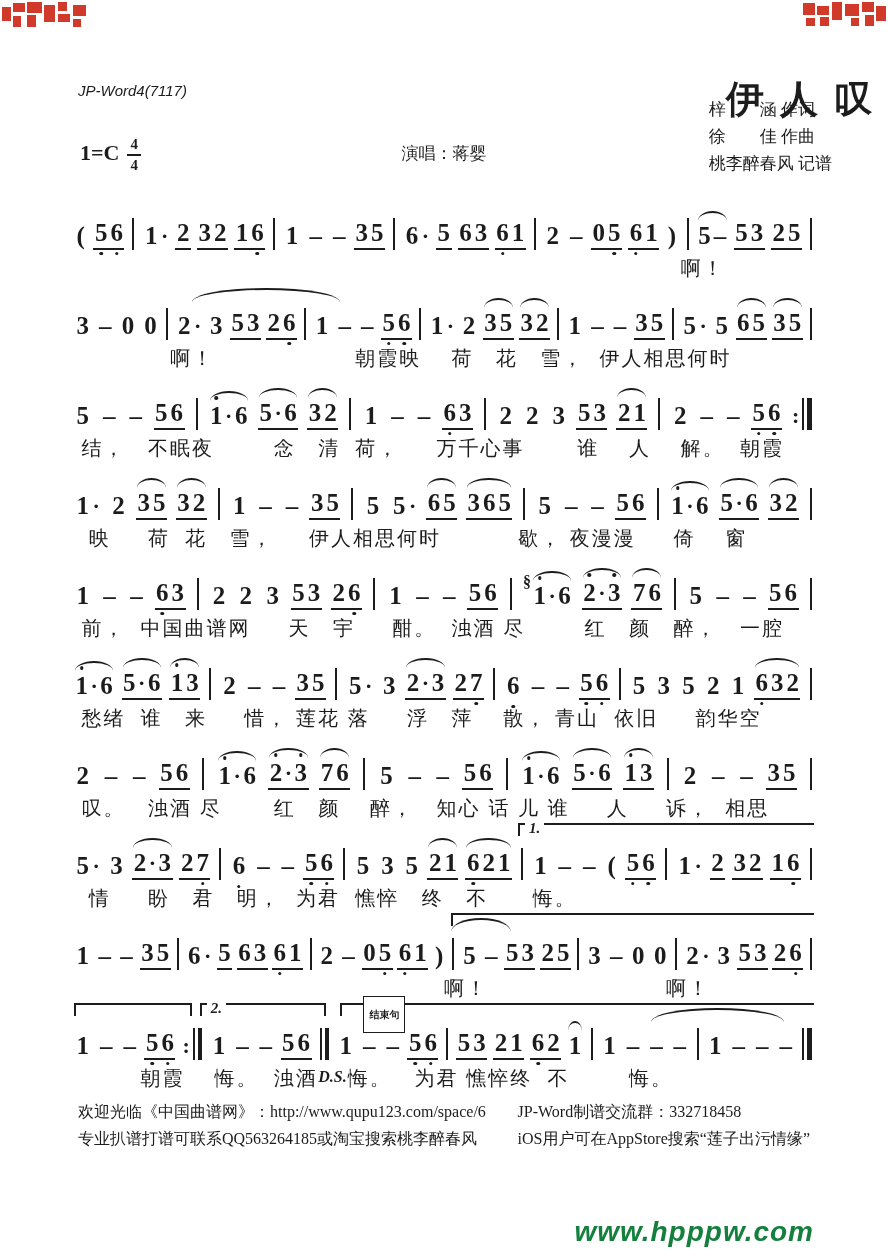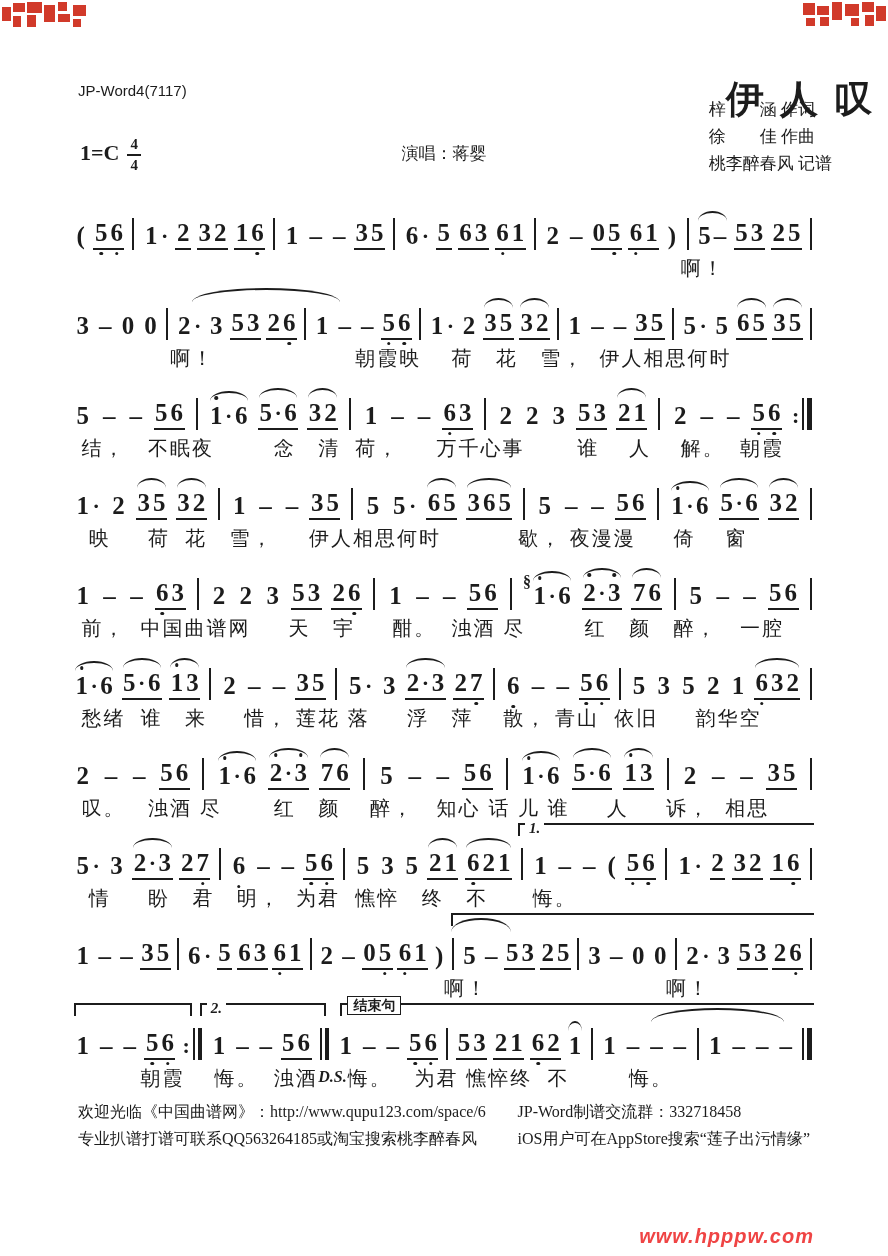--- a/index.html
+++ b/index.html
@@ -5,21 +5,21 @@
   html,body{margin:0;padding:0;background:#fff;}
   .page{position:relative;width:888px;height:1256px;background:#fff;overflow:hidden;
         font-family:"Liberation Serif",serif;color:#1c1c1c;}
   
   .orn{position:absolute;top:2px;width:94px;height:28px;}
   .ornL{left:2px}.ornR{right:2px}
   .orn i{position:absolute;background:#d13a2a;display:block;}
   
   .header{position:relative;height:192px;}
   .jpword{position:absolute;left:78px;top:82px;font-family:"Liberation Sans",sans-serif;
-          font-size:15px;}
+          font-style:italic;font-size:15px;}
   .title{position:absolute;left:0;top:74px;width:100%;text-align:right;font-size:38px;
          font-weight:bold;letter-spacing:16px;text-indent:16px;}
   .singer{position:absolute;left:0;top:142px;width:100%;text-align:center;font-size:17px;}
   .credits{position:absolute;right:56px;top:96px;font-size:17px;line-height:27px;text-align:left;}
   .keysig{position:absolute;left:80px;top:136px;font-size:22px;font-weight:bold;}
   .frac{display:inline-block;vertical-align:middle;margin-left:8px;font-size:15px;
         font-weight:bold;line-height:1.1;text-align:center;}
   .frac .num{display:block;border-bottom:2px solid #1c1c1c;padding:0 3px 1px;}
   .frac .den{display:block;padding-top:1px;}
   
@@ -42,27 +42,27 @@
   .bar.thick{width:4.5px;margin-left:1px;}
   .rep{display:inline-block;font-weight:bold;font-size:22px;line-height:28px;margin:0 1px;}
   .segno{display:inline-block;position:relative;top:-19px;font-size:16px;font-weight:bold;margin:0 1px 0 0;}
   .lyr{position:relative;height:26px;margin-top:5px;font-size:20px;}
   .lyseg{position:absolute;top:0;white-space:nowrap;letter-spacing:2px;}
   .lyseg.it{font-style:italic;font-weight:bold;font-size:16px;letter-spacing:0;top:3px;}
   .volta{position:absolute;top:1px;height:13px;border-top:2px solid #1c1c1c;
         border-left:2px solid #1c1c1c;border-right:2px solid #1c1c1c;border-bottom:none;box-sizing:border-box;}
   .vlabel{position:absolute;left:5px;top:-4px;background:#fff;padding:0 4px;
         font-style:italic;font-weight:bold;font-size:15px;line-height:15px;}
-  .vlabel.boxed{font-style:normal;font-size:14px;border:1.5px solid #1c1c1c;top:-9px;padding:1px 5px;}
+  .vlabel.boxed{font-style:normal;font-size:10px;border:1.5px solid #1c1c1c;top:-9px;padding:10px 5px;margin-left:16px;}
   .oarc{position:absolute;top:6px;height:12px;border-top:2px solid #1c1c1c;
         border-radius:50% 50% 0 0/100% 100% 0 0;}
   
   .footer{display:flex;justify-content:space-between;padding:6px 78px 0;font-size:16px;line-height:27px;}
   .watermark{position:absolute;right:74px;bottom:8px;font-family:"Liberation Sans",sans-serif;
-        font-weight:bold;font-style:italic;font-size:20px;color:#ef4444;letter-spacing:1px;}
+        font-weight:bold;font-style:italic;font-size:28px;color:#15803d;letter-spacing:1px;}
 </style>
 </head>
 <body>
 
 <div class="page">
 
   <div class="orn ornL">
     <i style="left:0;top:5px;width:9px;height:14px"></i>
     <i style="left:11px;top:1px;width:12px;height:9px"></i>
     <i style="left:11px;top:14px;width:8px;height:11px"></i>

